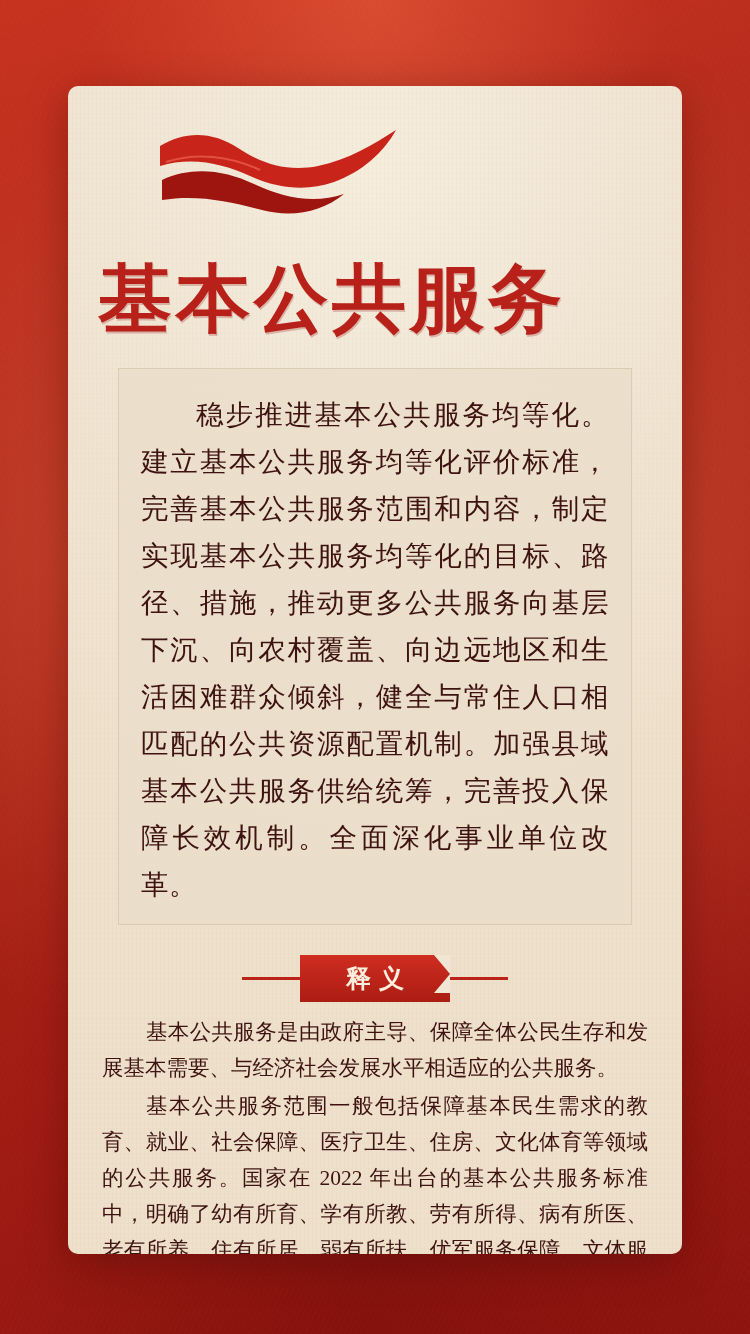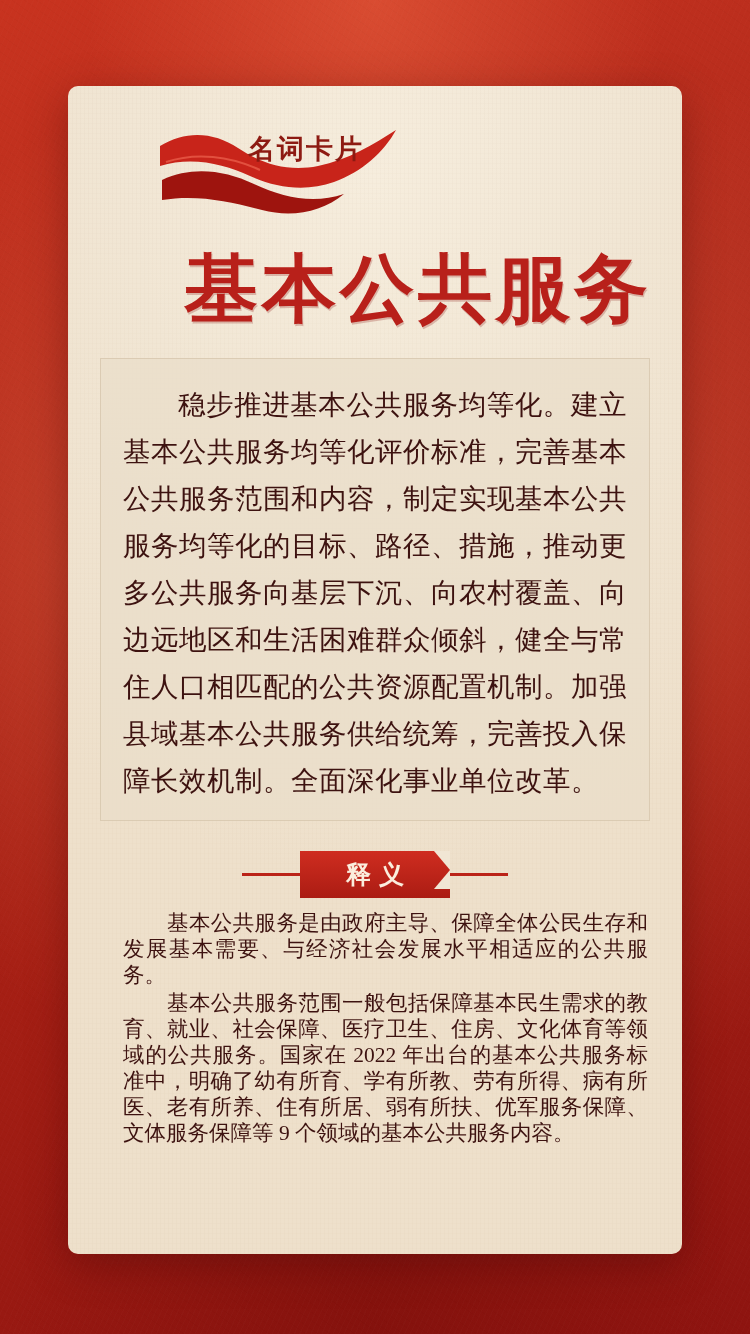--- a/index.html
+++ b/index.html
@@ -99,37 +99,37 @@
   }
   .ribbon-line2 {
     font-size: 27px;
     line-height: 34px;
     padding-left: 58px;
     margin-top: 4px;
   }
 
   
   .main-title {
-    text-align: right;
+    text-align: left;
     font-size: 74px;
     line-height: 86px;
     font-weight: bold;
     color: #b8201a;
     letter-spacing: 4px;
-    margin-top: 6px;
+    margin-top: 16px;
     margin-bottom: 26px;
     text-shadow: 1px 2px 0 rgba(140,25,18,0.25);
   }
 
   
   .quote-box {
     background: rgba(233, 222, 201, 0.75);
     border: 1px solid rgba(200,180,150,0.45);
     padding: 22px 22px 16px 22px;
-    margin: 0 2px;
+    margin: 0 20px;
     box-sizing: border-box;
   }
   .quote-text {
     font-size: 27.5px;
     line-height: 47px;
     color: #3d1210;
     text-align: justify;
     text-indent: 55px;
     letter-spacing: 0.5px;
   }
@@ -174,24 +174,23 @@
     height: 3px;
     background: #bb2318;
   }
   .banner-tail-l { margin-right: -2px; }
   .banner-tail-r { margin-left: -2px; }
 
   
   .explain {
     color: #3d1210;
     font-size: 21.5px;
-    line-height: 26px;
+    line-height: 36px;
     text-align: justify;
     padding: 0 4px;
-    margin-left: 21px;
   }
   .explain p {
     margin: 0 0 2px 0;
     text-indent: 44px;
   }
 </style>
 </head>
 <body>
 
 <div class="bg">
@@ -204,21 +203,20 @@
   <div class="card-paper"></div>
   <div class="card-inner">
 
     <div class="ribbon-block">
       <svg class="ribbon-svg" width="300" height="110" viewBox="0 0 300 110">
         <path d="M8,24 C34,8 62,10 86,26 C110,42 136,50 166,44 C196,38 222,22 244,8 C232,30 210,50 182,60 C154,70 124,66 98,54 C72,42 40,34 8,44 Z" fill="#c8241a"></path>
         <path d="M10,58 C40,44 72,48 102,62 C132,76 162,82 192,72 C170,90 140,96 110,88 C80,80 46,72 10,78 Z" fill="#9e140e"></path>
         <path d="M14,40 C44,30 78,34 108,48" stroke="#e2503f" stroke-width="2" fill="none"></path>
       </svg>
       <div class="ribbon-text">
-        <div class="ribbon-line2">名词卡片</div>
       </div>
     </div>
 
     <div class="main-title">基本公共服务</div>
 
     <div class="quote-box">
       <div class="quote-text">稳步推进基本公共服务均等化。建立基本公共服务均等化评价标准，完善基本公共服务范围和内容，制定实现基本公共服务均等化的目标、路径、措施，推动更多公共服务向基层下沉、向农村覆盖、向边远地区和生活困难群众倾斜，健全与常住人口相匹配的公共资源配置机制。加强县域基本公共服务供给统筹，完善投入保障长效机制。全面深化事业单位改革。</div>
     </div>
 
     <div class="banner-wrap">

